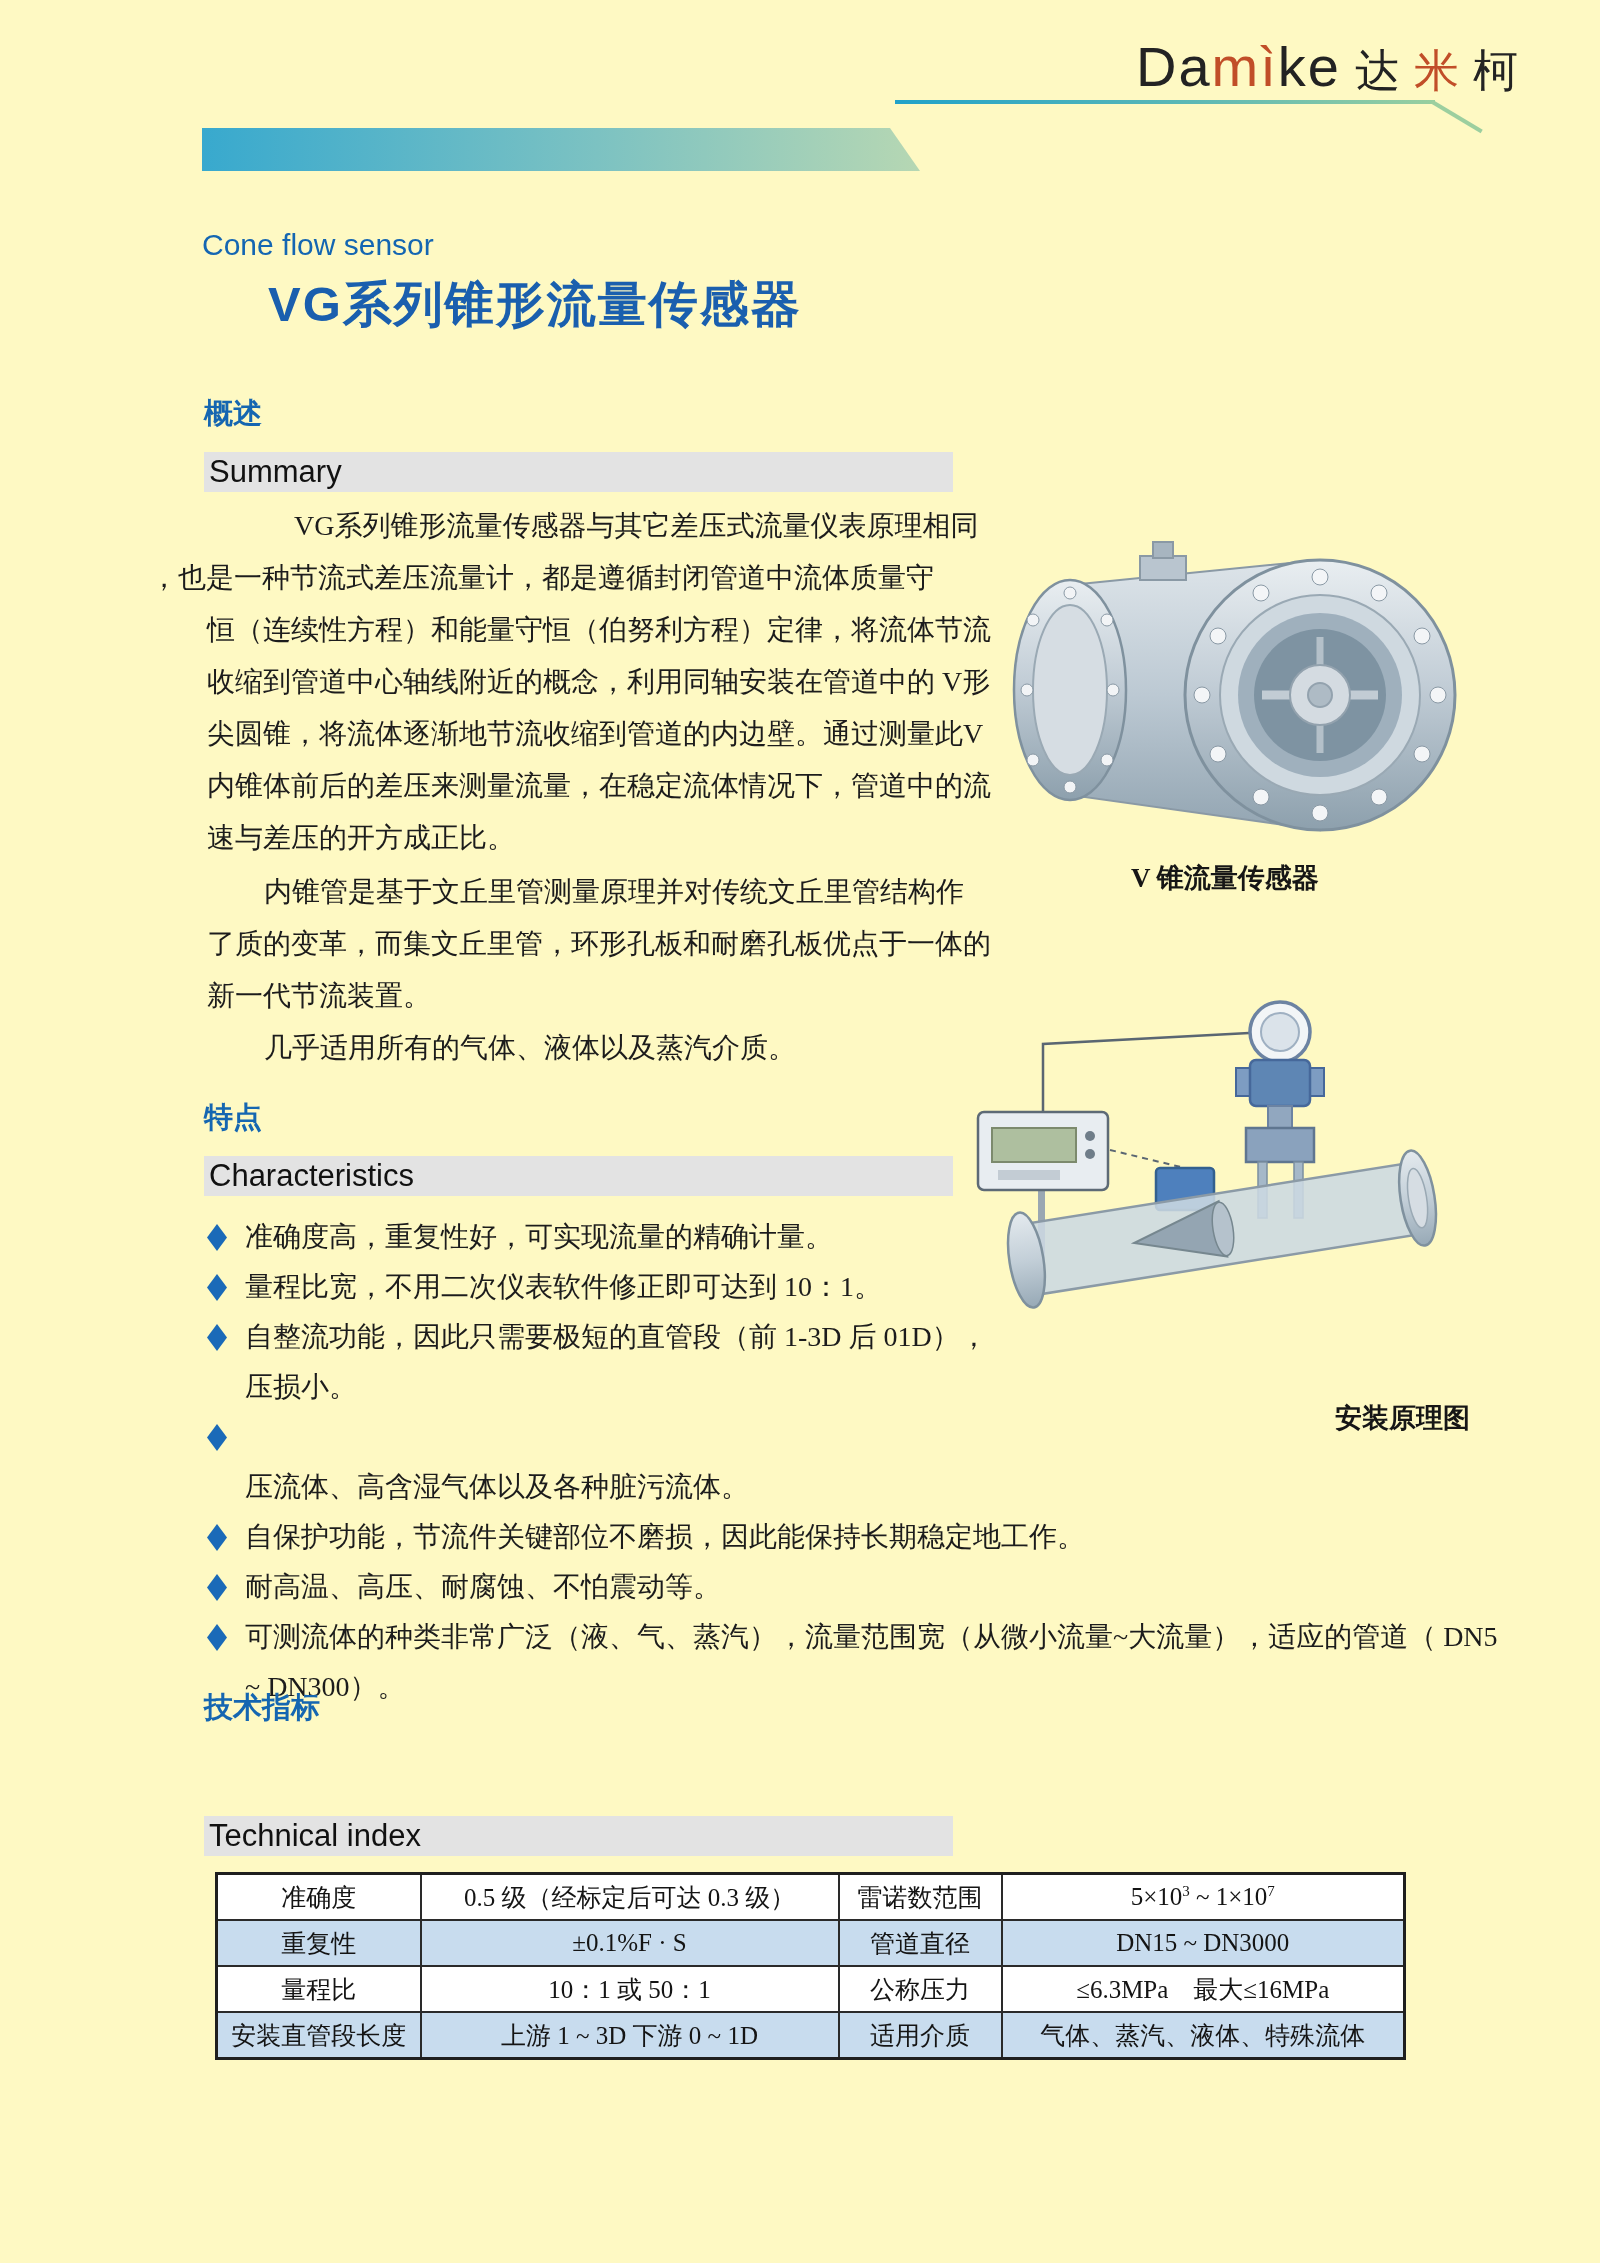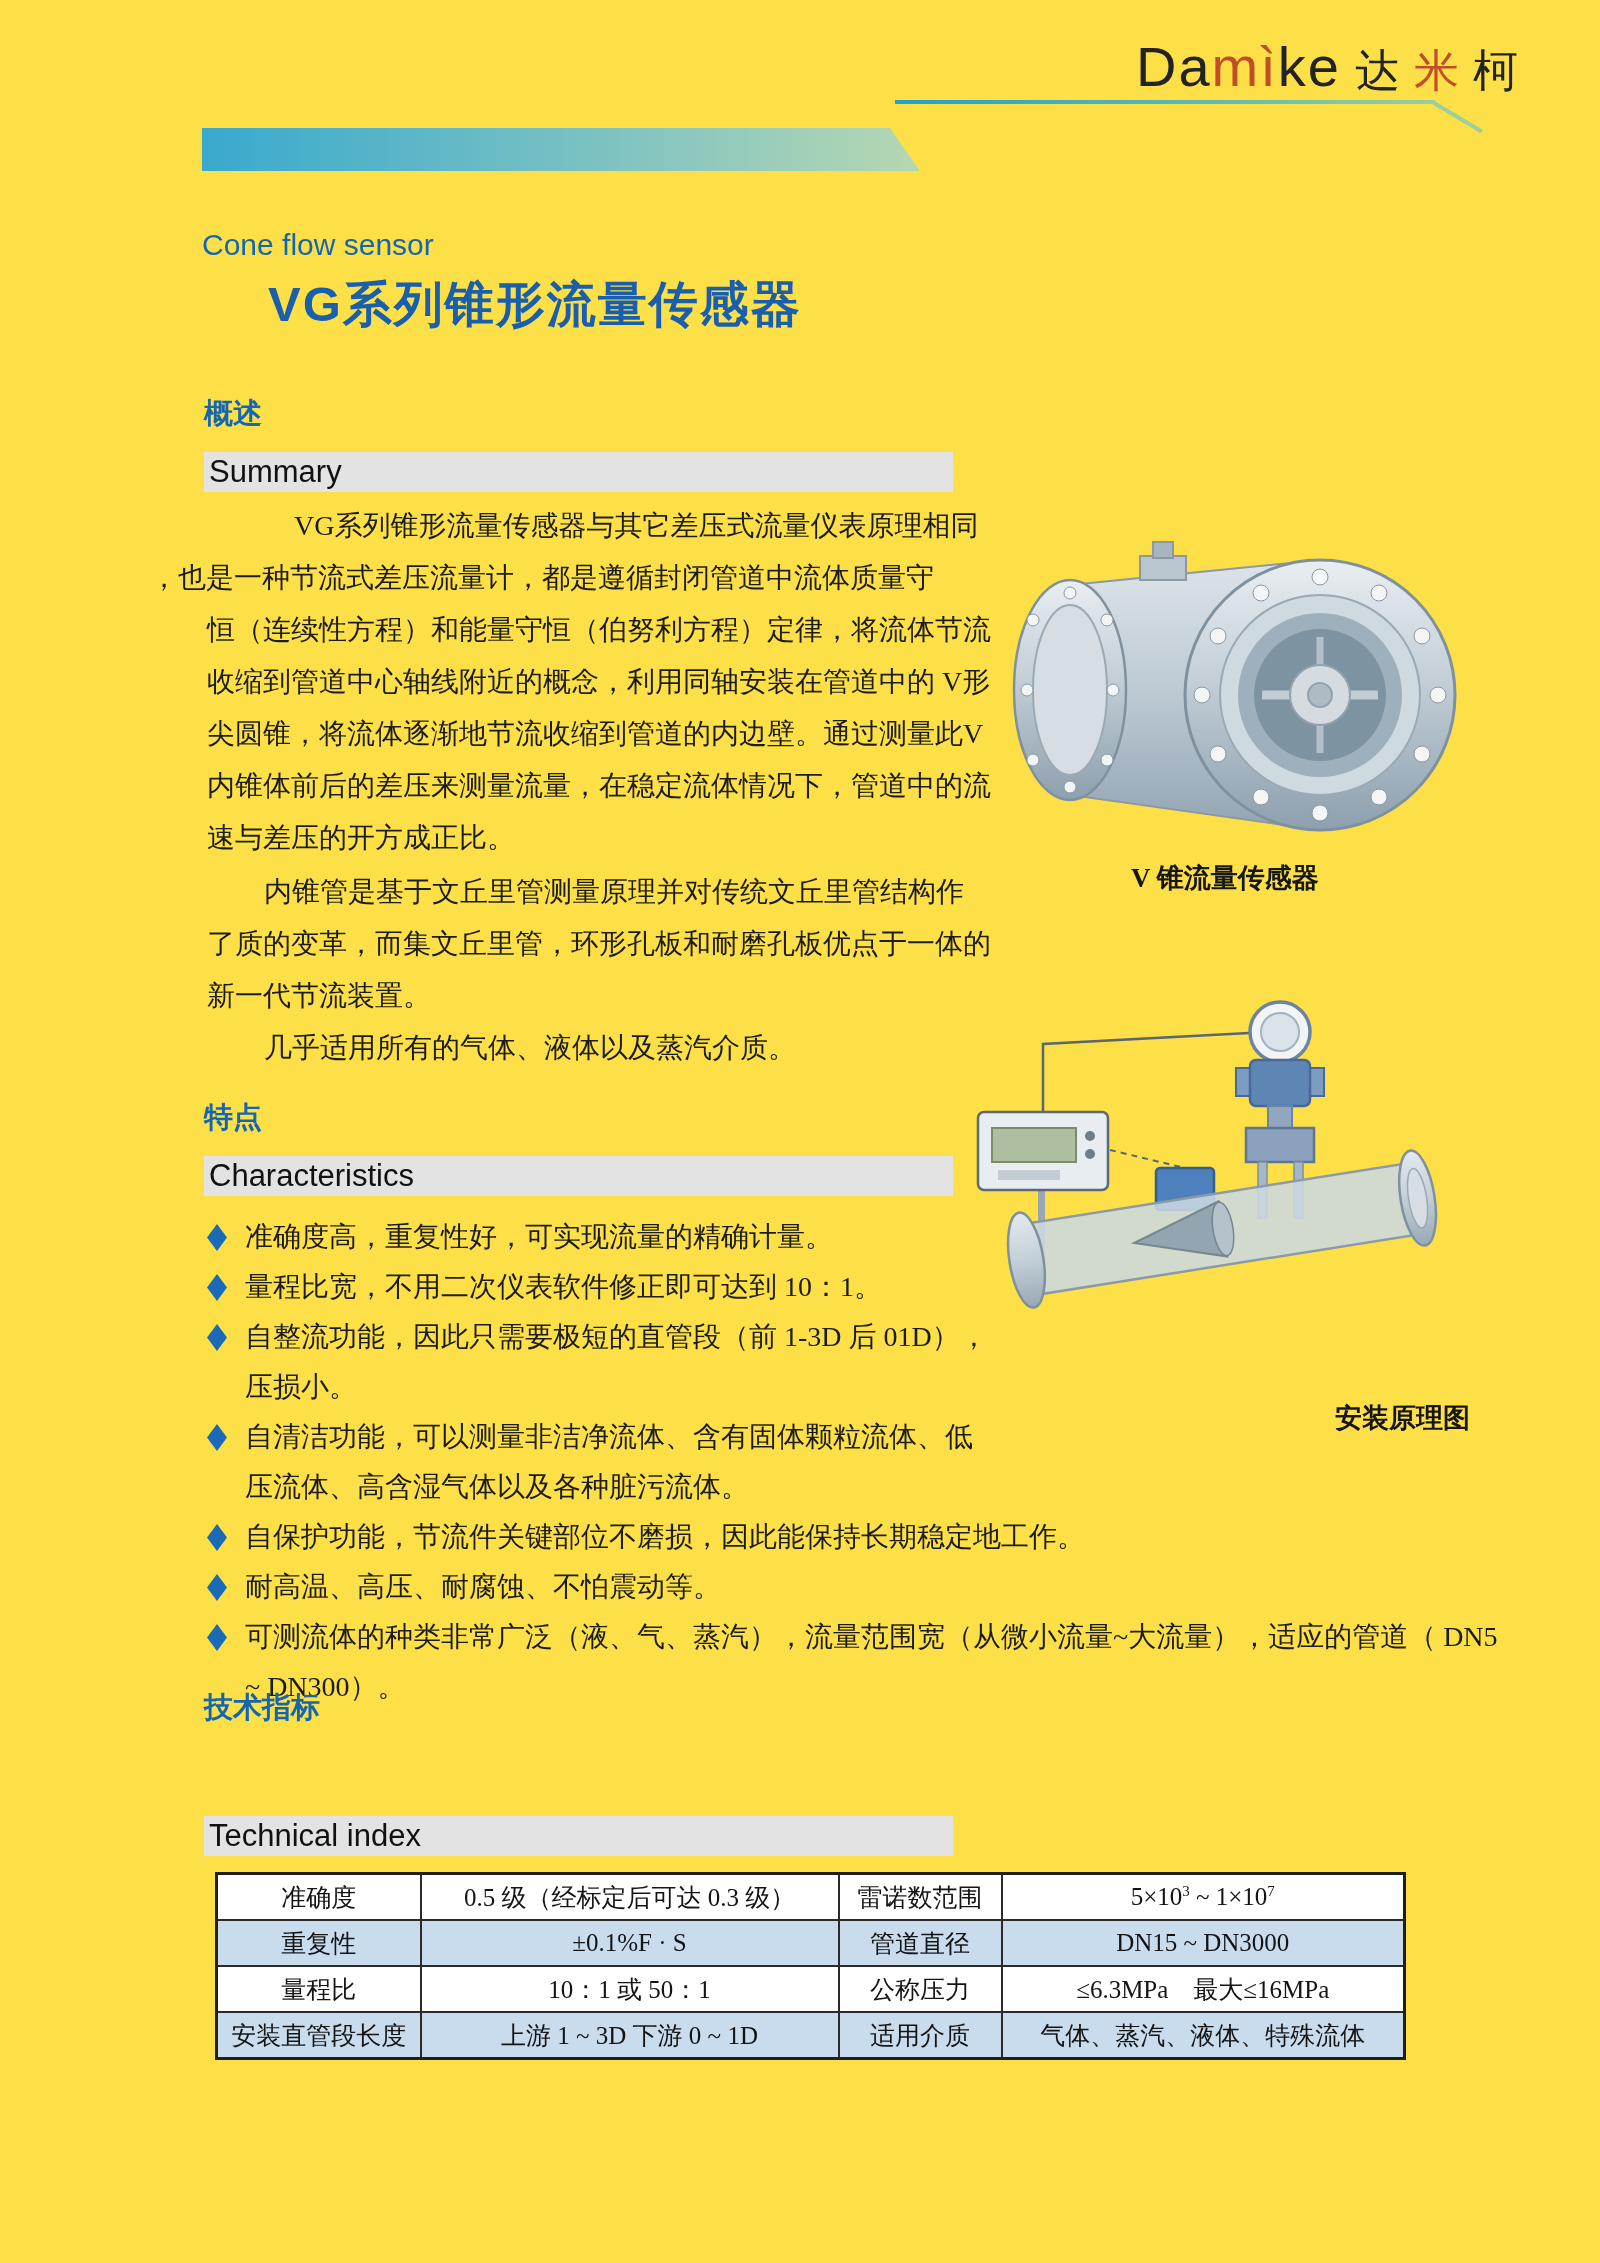--- a/index.html
+++ b/index.html
@@ -1,18 +1,18 @@
 <!DOCTYPE html>
 <html><head>
 <meta charset="utf-8">
 <style>
   html,body { margin:0; padding:0; background:#ffffff; }
   .page {
     position:relative; width:1600px; height:2263px;
-    background:#fde047; overflow:hidden;
+    background:#fef9c3; overflow:hidden;
     font-family:"Liberation Serif","DejaVu Serif",serif;
     color:#1c1c1c;
   }
   
   .logo { position:absolute; left:1136px; top:34px; display:flex; align-items:baseline;
           font-family:"Liberation Sans","DejaVu Sans",sans-serif; }
   .logo .lat { font-size:56px; font-weight:300; letter-spacing:2px; color:#232323; }
   .logo .lat.orange { color:#c14e28; }
   .logo .cjk { font-size:45px; font-weight:500; margin-left:14px; color:#232323; }
   .logo .cjk.orange { color:#c14e28; }
@@ -200,21 +200,21 @@
       </g>
     </svg>
   </div>
   <div class="fig2-cap">安装原理图</div>
 
   <div class="bullets">
     <div class="bline"><span class="diamond"></span><span>准确度高，重复性好，可实现流量的精确计量。</span></div>
     <div class="bline"><span class="diamond"></span><span>量程比宽，不用二次仪表软件修正即可达到 10：1。</span></div>
     <div class="bline"><span class="diamond"></span><span>自整流功能，因此只需要极短的直管段（前 1-3D 后 01D），</span></div>
     <div class="bline"><span>压损小。</span></div>
-    <div class="bline"><span class="diamond"></span><span>自清洁功能，可以测量非洁净流体、含有固体颗粒流体、低</span></div>
+    <div class="bline"><span class="diamond"></span></div>
     <div class="bline"><span>压流体、高含湿气体以及各种脏污流体。</span></div>
     <div class="bline"><span class="diamond"></span><span>自保护功能，节流件关键部位不磨损，因此能保持长期稳定地工作。</span></div>
     <div class="bline"><span class="diamond"></span><span>耐高温、高压、耐腐蚀、不怕震动等。</span></div>
     <div class="bline"><span class="diamond"></span><span>可测流体的种类非常广泛（液、气、蒸汽），流量范围宽（从微小流量~大流量），适应的管道（ DN5</span></div>
     <div class="bline"><span>~ DN300）。</span></div>
   </div>
 
   <div class="h-cn" style="top:1688px;">技术指标</div>
   <div class="h-band" style="top:1816px;">Technical index</div>
 

